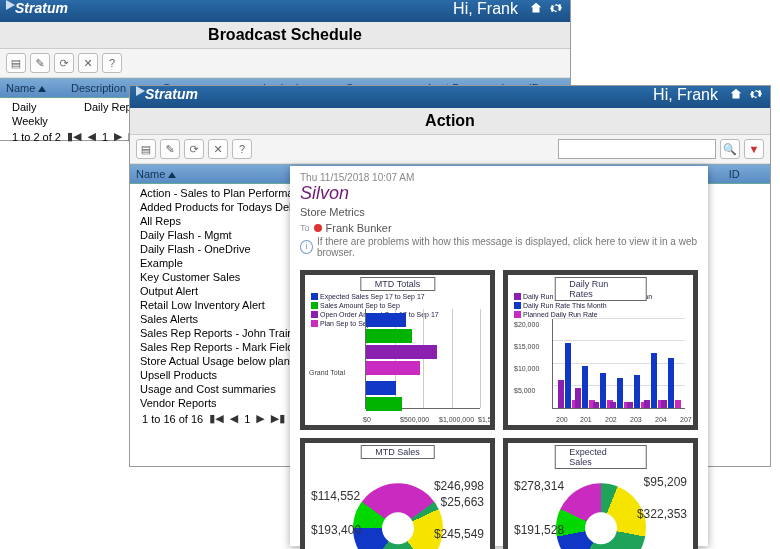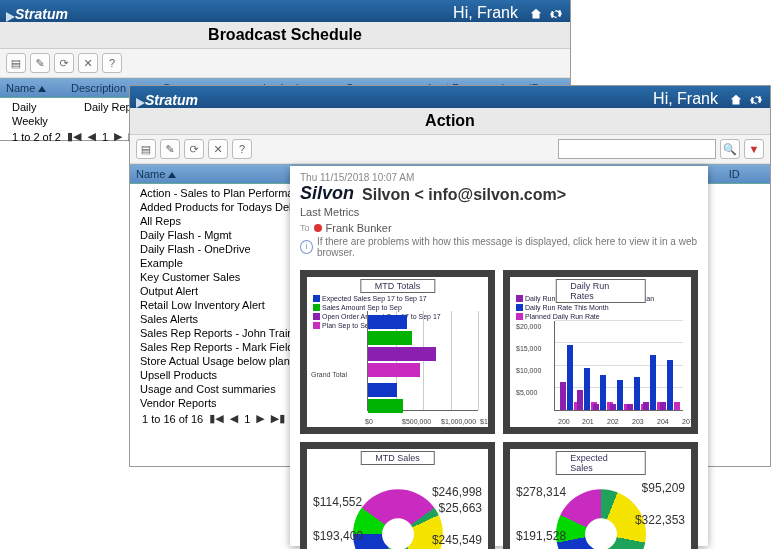--- a/index.html
+++ b/index.html
@@ -1,19 +1,19 @@
 <!DOCTYPE html>
 <html><head>
 <meta charset="utf-8">
 <style>
 html,body{margin:0;padding:0;font-family:Arial,Helvetica,sans-serif;font-size:11px;background:#fff;}
 .stage{position:relative;width:780px;height:549px;}
 
 .win{position:absolute;background:#fff;box-shadow:0 0 0 1px #999;}
-.titlebar{height:22px;background:linear-gradient(#2a6ba8,#1a4f85);color:#fff;display:flex;align-items:flex-end;padding:0 6px;font-style:italic;font-weight:bold;font-size:14px;}
+.titlebar{height:22px;background:linear-gradient(#2a6ba8,#1a4f85);color:#fff;display:flex;align-items:flex-start;padding:0 6px;font-style:italic;font-weight:bold;font-size:14px;}
 .titlebar .brand-arrow{display:inline-block;width:0;height:0;border-top:5px solid transparent;border-bottom:5px solid transparent;border-left:9px solid #cde;}
 .titlebar .spacer{flex:1;}
 .titlebar .greet{font-style:normal;font-weight:normal;font-size:16px;margin-right:6px;}
 .titlebar .ticon{width:16px;height:16px;margin-left:4px;display:inline-flex;align-items:center;justify-content:center;}
 .pageheading{background:#e9e9e9;text-align:center;font-size:16px;font-weight:bold;padding:4px 0;border-bottom:1px solid #ccc;}
 .toolbar{display:flex;align-items:center;gap:4px;padding:4px 6px;background:#f4f4f4;border-bottom:1px solid #ddd;}
 .tbtn{width:18px;height:18px;border:1px solid #bbb;border-radius:3px;background:#fdfdfd;display:flex;align-items:center;justify-content:center;color:#666;}
 .searchbox{width:150px;height:16px;border:1px solid #aaa;padding:1px 3px;}
 .colhdr{display:flex;background:linear-gradient(#7aa9d6,#5a8cc4);color:#113355;font-size:11px;border-top:1px solid #8ab;border-bottom:1px solid #6a9;}
 .colhdr div{padding:3px 6px;white-space:nowrap;}
@@ -27,21 +27,21 @@
 .email{position:absolute;background:#fff;box-shadow:0 2px 8px rgba(0,0,0,0.35);font-size:11px;}
 .email .hdr{padding:6px 10px;}
 .email .ts{color:#888;font-size:10px;}
 .email .from{font-size:16px;font-weight:bold;color:#333;margin-top:2px;}
 .email .subj{color:#555;margin-top:2px;}
 .email .to{margin-top:4px;display:flex;align-items:center;gap:4px;color:#555;}
 .email .to .dot{width:8px;height:8px;border-radius:50%;background:#d33;}
 .email .note{color:#777;font-size:10px;margin-top:2px;display:flex;align-items:center;gap:4px;}
 .email .note .info{width:12px;height:12px;border:1px solid #79c;border-radius:50%;color:#79c;text-align:center;line-height:10px;font-size:9px;}
 .email .body{padding:6px 10px 10px 10px;display:grid;grid-template-columns:1fr 1fr;gap:8px;}
-.chartbox{border:7px solid #404040;height:150px;position:relative;background:#fff;overflow:hidden;}
+.chartbox{border:5px solid #404040;height:150px;position:relative;background:#fff;overflow:hidden;}
 .chartbox .ctitle{position:absolute;top:2px;left:50%;transform:translateX(-50%);border:1px solid #666;padding:1px 14px;font-size:9px;background:#fff;color:#335;}
 .legend{display:flex;flex-wrap:wrap;gap:2px 8px;font-size:7px;padding:18px 6px 0 6px;color:#224;}
 .legend span{display:flex;align-items:center;gap:2px;}
 .sw{width:7px;height:7px;display:inline-block;}
 
 .hbars{position:absolute;left:60px;top:34px;right:10px;bottom:16px;border-left:1px solid #666;border-bottom:1px solid #666;}
 .hbars .grid{position:absolute;top:0;bottom:0;border-right:1px solid #ccc;}
 .hbar{position:absolute;height:14px;}
 .axislbl{position:absolute;font-size:7px;color:#444;}
 
@@ -176,24 +176,23 @@
       <span class="pbtn">▶</span>
       <span class="pbtn">▶▮</span>
     </div>
   </div>
 </div>
 
 <div class="email" style="left:290px;top:166px;width:418px;height:380px;">
   <div class="hdr">
     <div class="ts">Thu 11/15/2018 10:07 AM</div>
     <div style="display:flex;align-items:center;gap:8px">
-      <span style="font-size:18px;color:#0f172a;font-style:italic;font-weight:bold">Silvon</span>
-      <span class="from">Silvon &lt; info@silvon.com&gt;</span>
-    </div>
-    <div class="subj">Last Metrics</div>
+      <span style="font-size:18px;color:#701a75;font-style:italic;font-weight:normal">Silvon</span>
+    </div>
+    <div class="subj">Store Metrics</div>
     <div class="to">
       <span style="font-size:9px;color:#999">To</span>
       <span class="dot"></span>
       <span>Frank Bunker</span>
     </div>
     <div class="note">
       <span class="info">i</span>
       <span>If there are problems with how this message is displayed, click here to view it in a web browser.</span>
     </div>
   </div>

